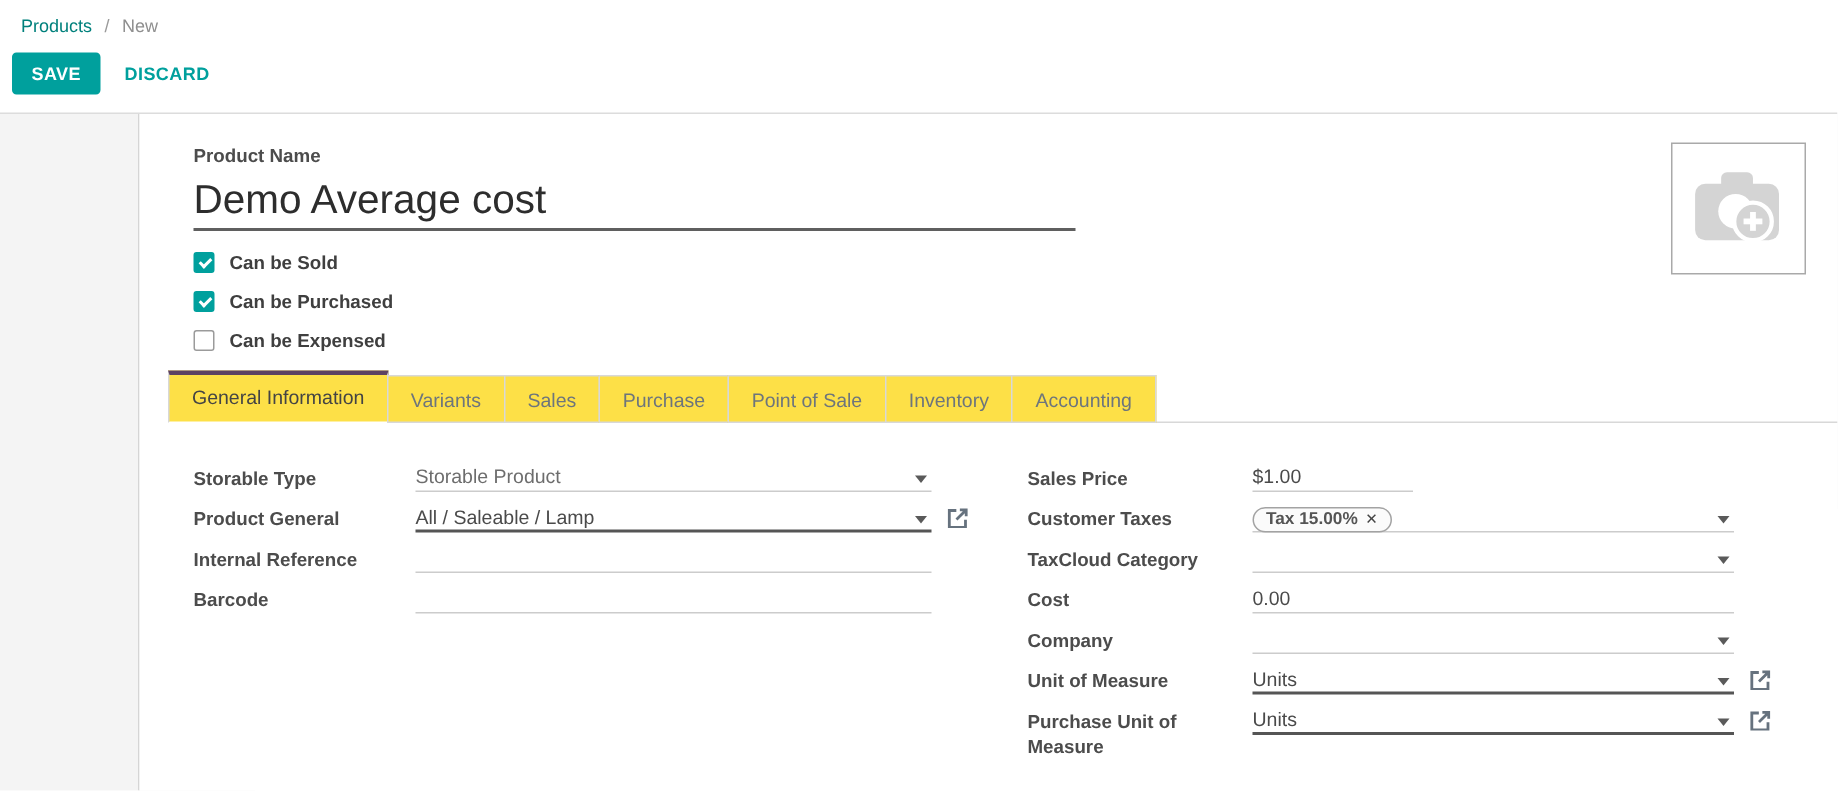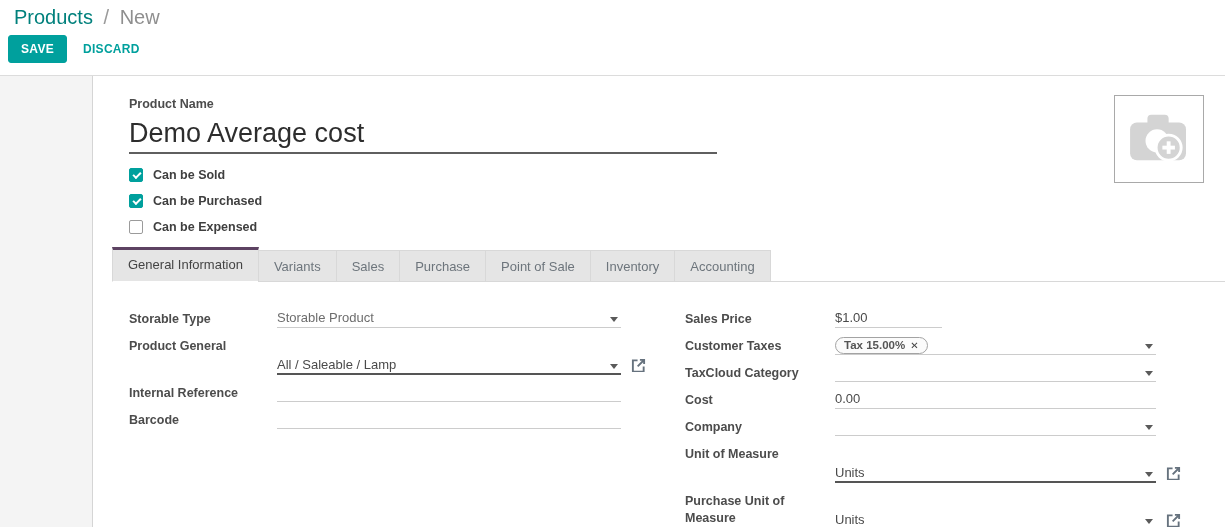--- a/index.html
+++ b/index.html
@@ -10,21 +10,21 @@
   }
   *{box-sizing:border-box;}
   html,body{margin:0;padding:0;}
   body{
     width:1225px;height:527px;overflow:hidden;background:#fff;
     font-family:"Liberation Sans","DejaVu Sans",sans-serif;
     -webkit-font-smoothing:antialiased;
   }
   
   .topbar{height:76px;border-bottom:1px solid #dcdcdc;background:#fff;}
-  .breadcrumb{padding:6px 0 0 14px;font-size:20px;line-height:22px;}
+  .breadcrumb{padding:6px 0 0 14px;font-size:12px;line-height:22px;}
   .breadcrumb .bc-parent{color:var(--link);cursor:pointer;text-decoration:none;}
   .breadcrumb .bc-sep{color:#9a9a9a;margin:0 5px;}
   .breadcrumb .bc-current{color:#8f8f8f;}
   .btnrow{margin:7px 0 0 8px;display:flex;align-items:center;}
   .btn-save{
     background:var(--accent);color:#fff;border:1px solid var(--accent);
     font-size:12px;font-weight:bold;letter-spacing:.3px;padding:6px 12px;
     border-radius:3px;cursor:pointer;font-family:inherit;
   }
   .btn-discard{
@@ -53,41 +53,41 @@
   }
   .checkbox.checked{background:var(--accent);border-color:var(--accent);}
   .checkbox.checked::after{
     content:"";position:absolute;left:3px;top:3px;width:6px;height:3px;
     border-left:2px solid #fff;border-bottom:2px solid #fff;transform:rotate(-45deg);
   }
   .checklabel{margin-left:10px;font-size:12.5px;font-weight:bold;color:#3f3f3f;}
   
   .tabs{display:flex;align-items:flex-end;border-bottom:1px solid #d8d8d8;margin-top:11px;}
   .tab{
-    background:#e5e5e5;border:1px solid #d8d8d8;border-bottom:none;margin-right:-1px;
+    background:#fde047;border:1px solid #d8d8d8;border-bottom:none;margin-right:-1px;
     font-size:13px;color:#6d757c;padding:0 15px;height:32px;line-height:31px;
     cursor:pointer;margin-bottom:-1px;border-bottom:1px solid #d8d8d8;
   }
   .tab.active{
     border-top:3px solid var(--tab-active);height:35px;line-height:30px;
     color:#444;border-bottom:1px solid #fff;
   }
   
   .fieldsection{margin-left:17px;margin-top:28px;display:flex;}
   .fcol{display:block;}
   .col-left{width:492px;}
   .col-right{width:492px;margin-left:43px;}
   .frow{display:flex;align-items:flex-start;margin-bottom:9px;}
   .flabel{width:148px;flex:0 0 148px;font-size:12.5px;font-weight:bold;color:var(--label);line-height:17px;padding-top:1px;}
   .col-right .flabel{width:150px;flex:0 0 150px;margin-left:21px;}
   .fval{
     flex:1;position:relative;height:18px;border-bottom:1px solid #ccc;
     font-size:13px;line-height:16px;color:#4a4a4a;cursor:text;
   }
-  .fval.dark{border-bottom:2px solid #555;margin-top:20px;}
+  .fval.dark{border-bottom:2px solid #555;}
   .fval.nounder{border-bottom:none;}
   .fval.muted{color:#6d6d6d;}
   .shortline{display:inline-block;width:107px;border-bottom:1px solid #ccc;height:18px;}
   .caret{
     position:absolute;right:3px;top:7px;width:0;height:0;cursor:pointer;
     border-left:4px solid transparent;border-right:4px solid transparent;
     border-top:5px solid #5a5a5a;
   }
   .extlink{position:absolute;right:-25px;top:1px;width:15px;height:15px;cursor:pointer;}
   .extlink svg{display:block;}

